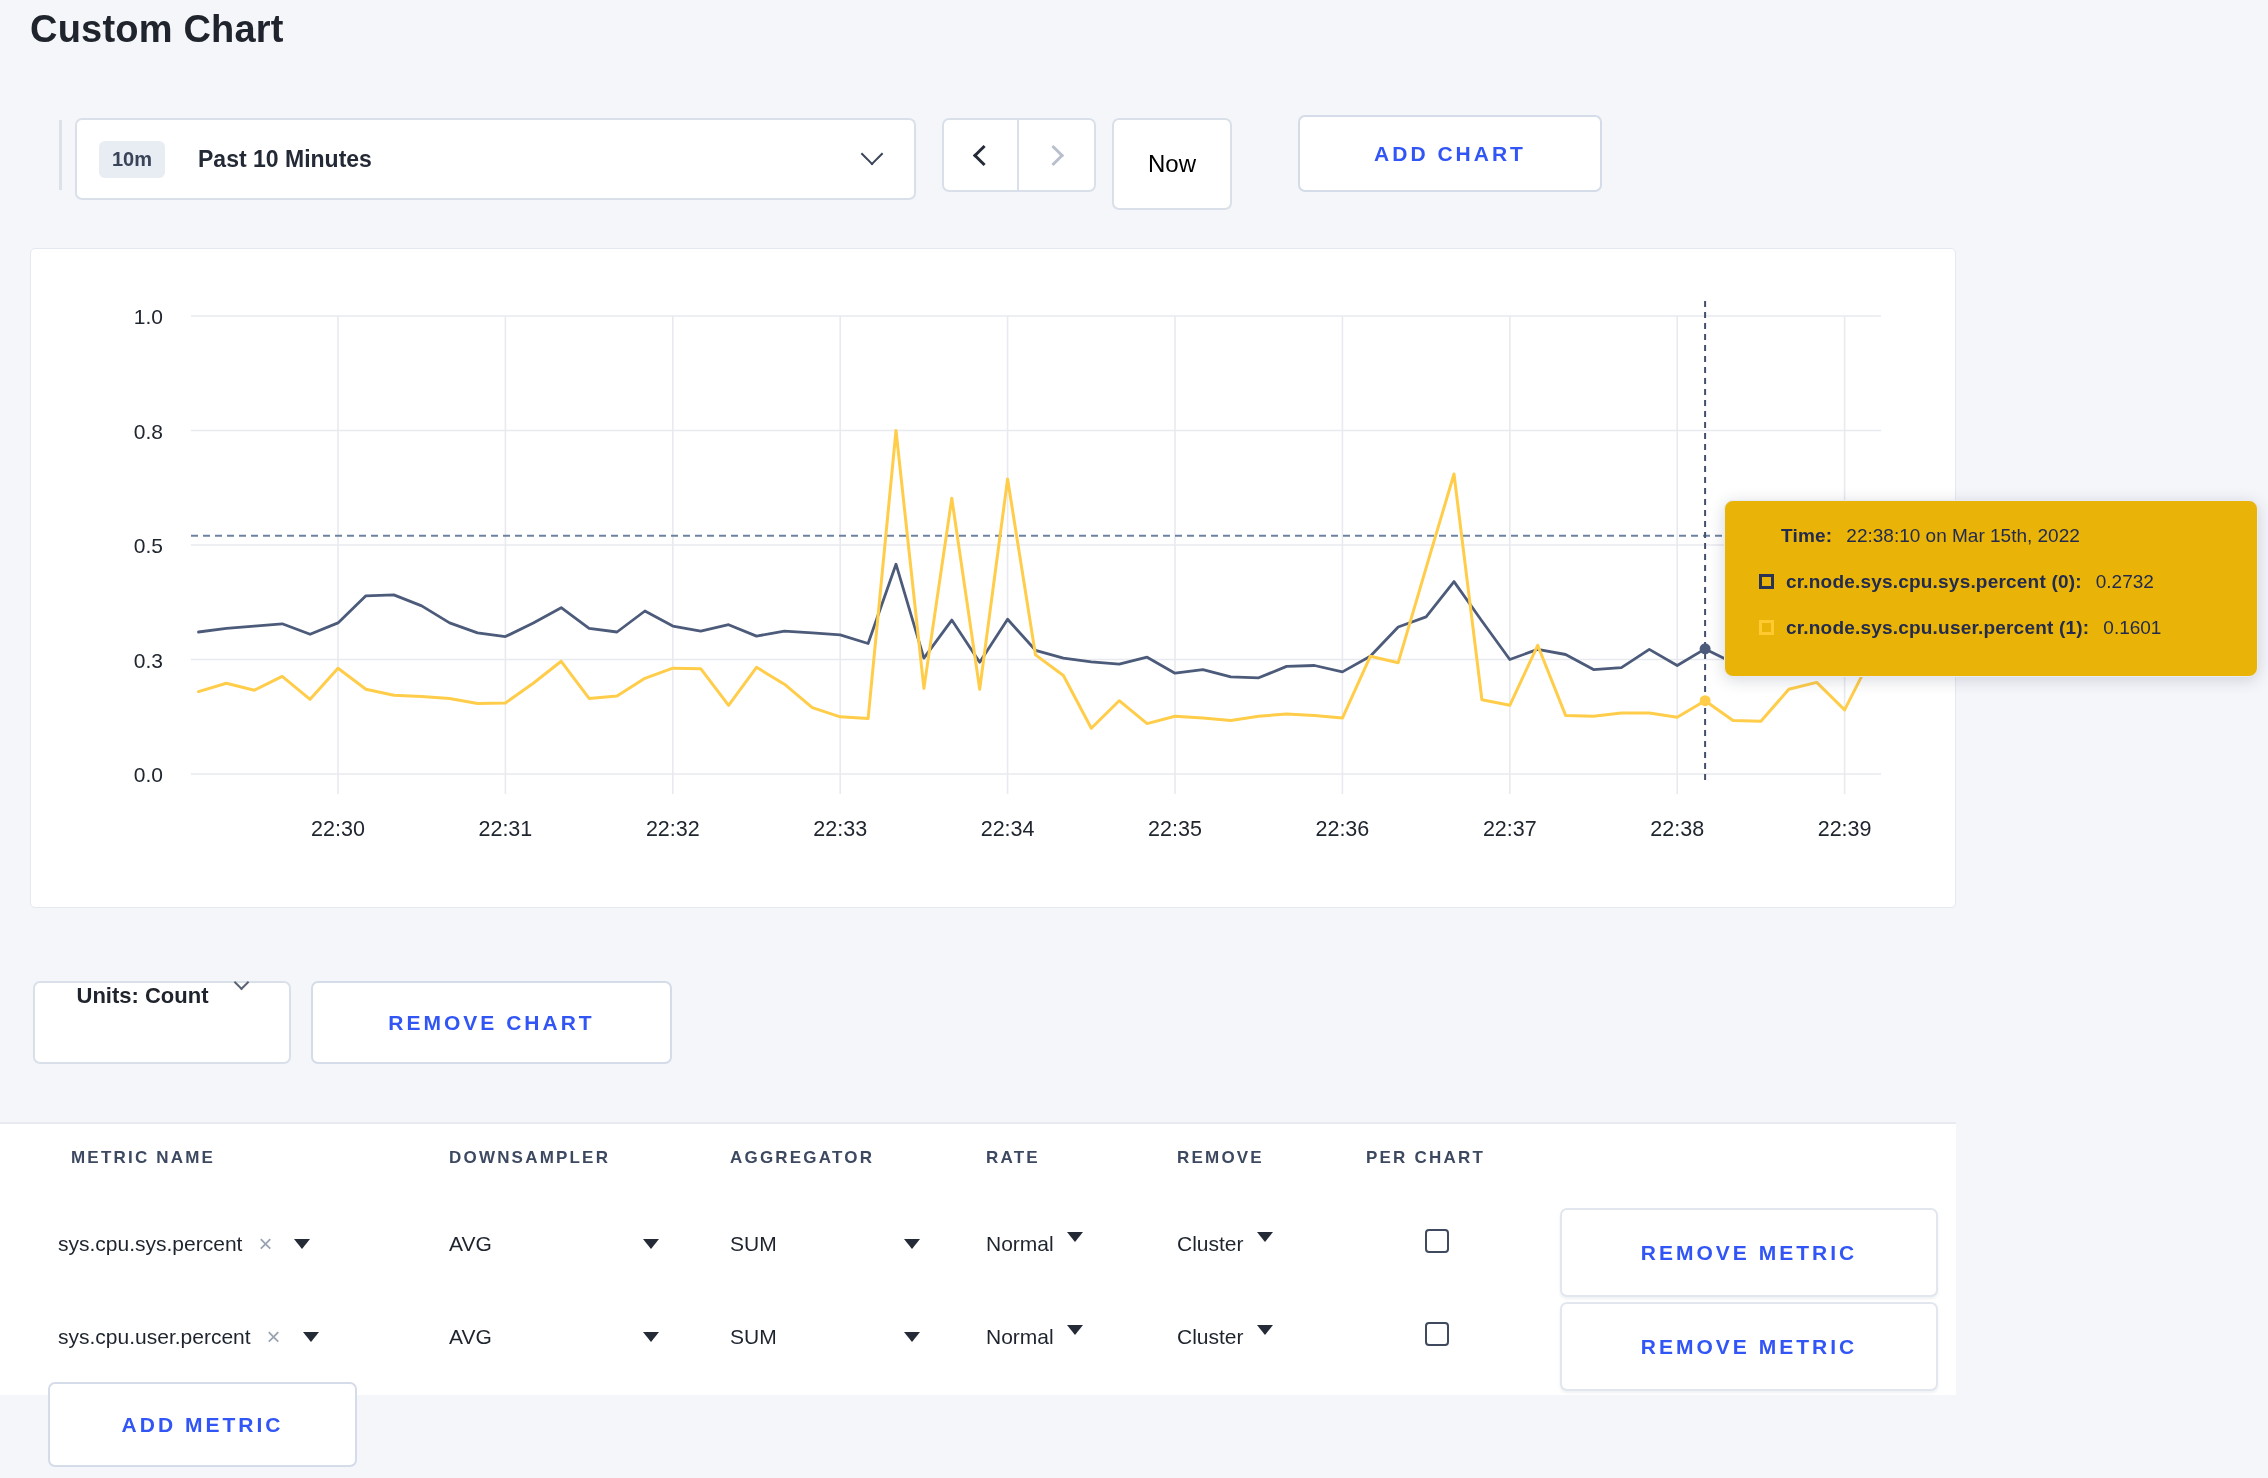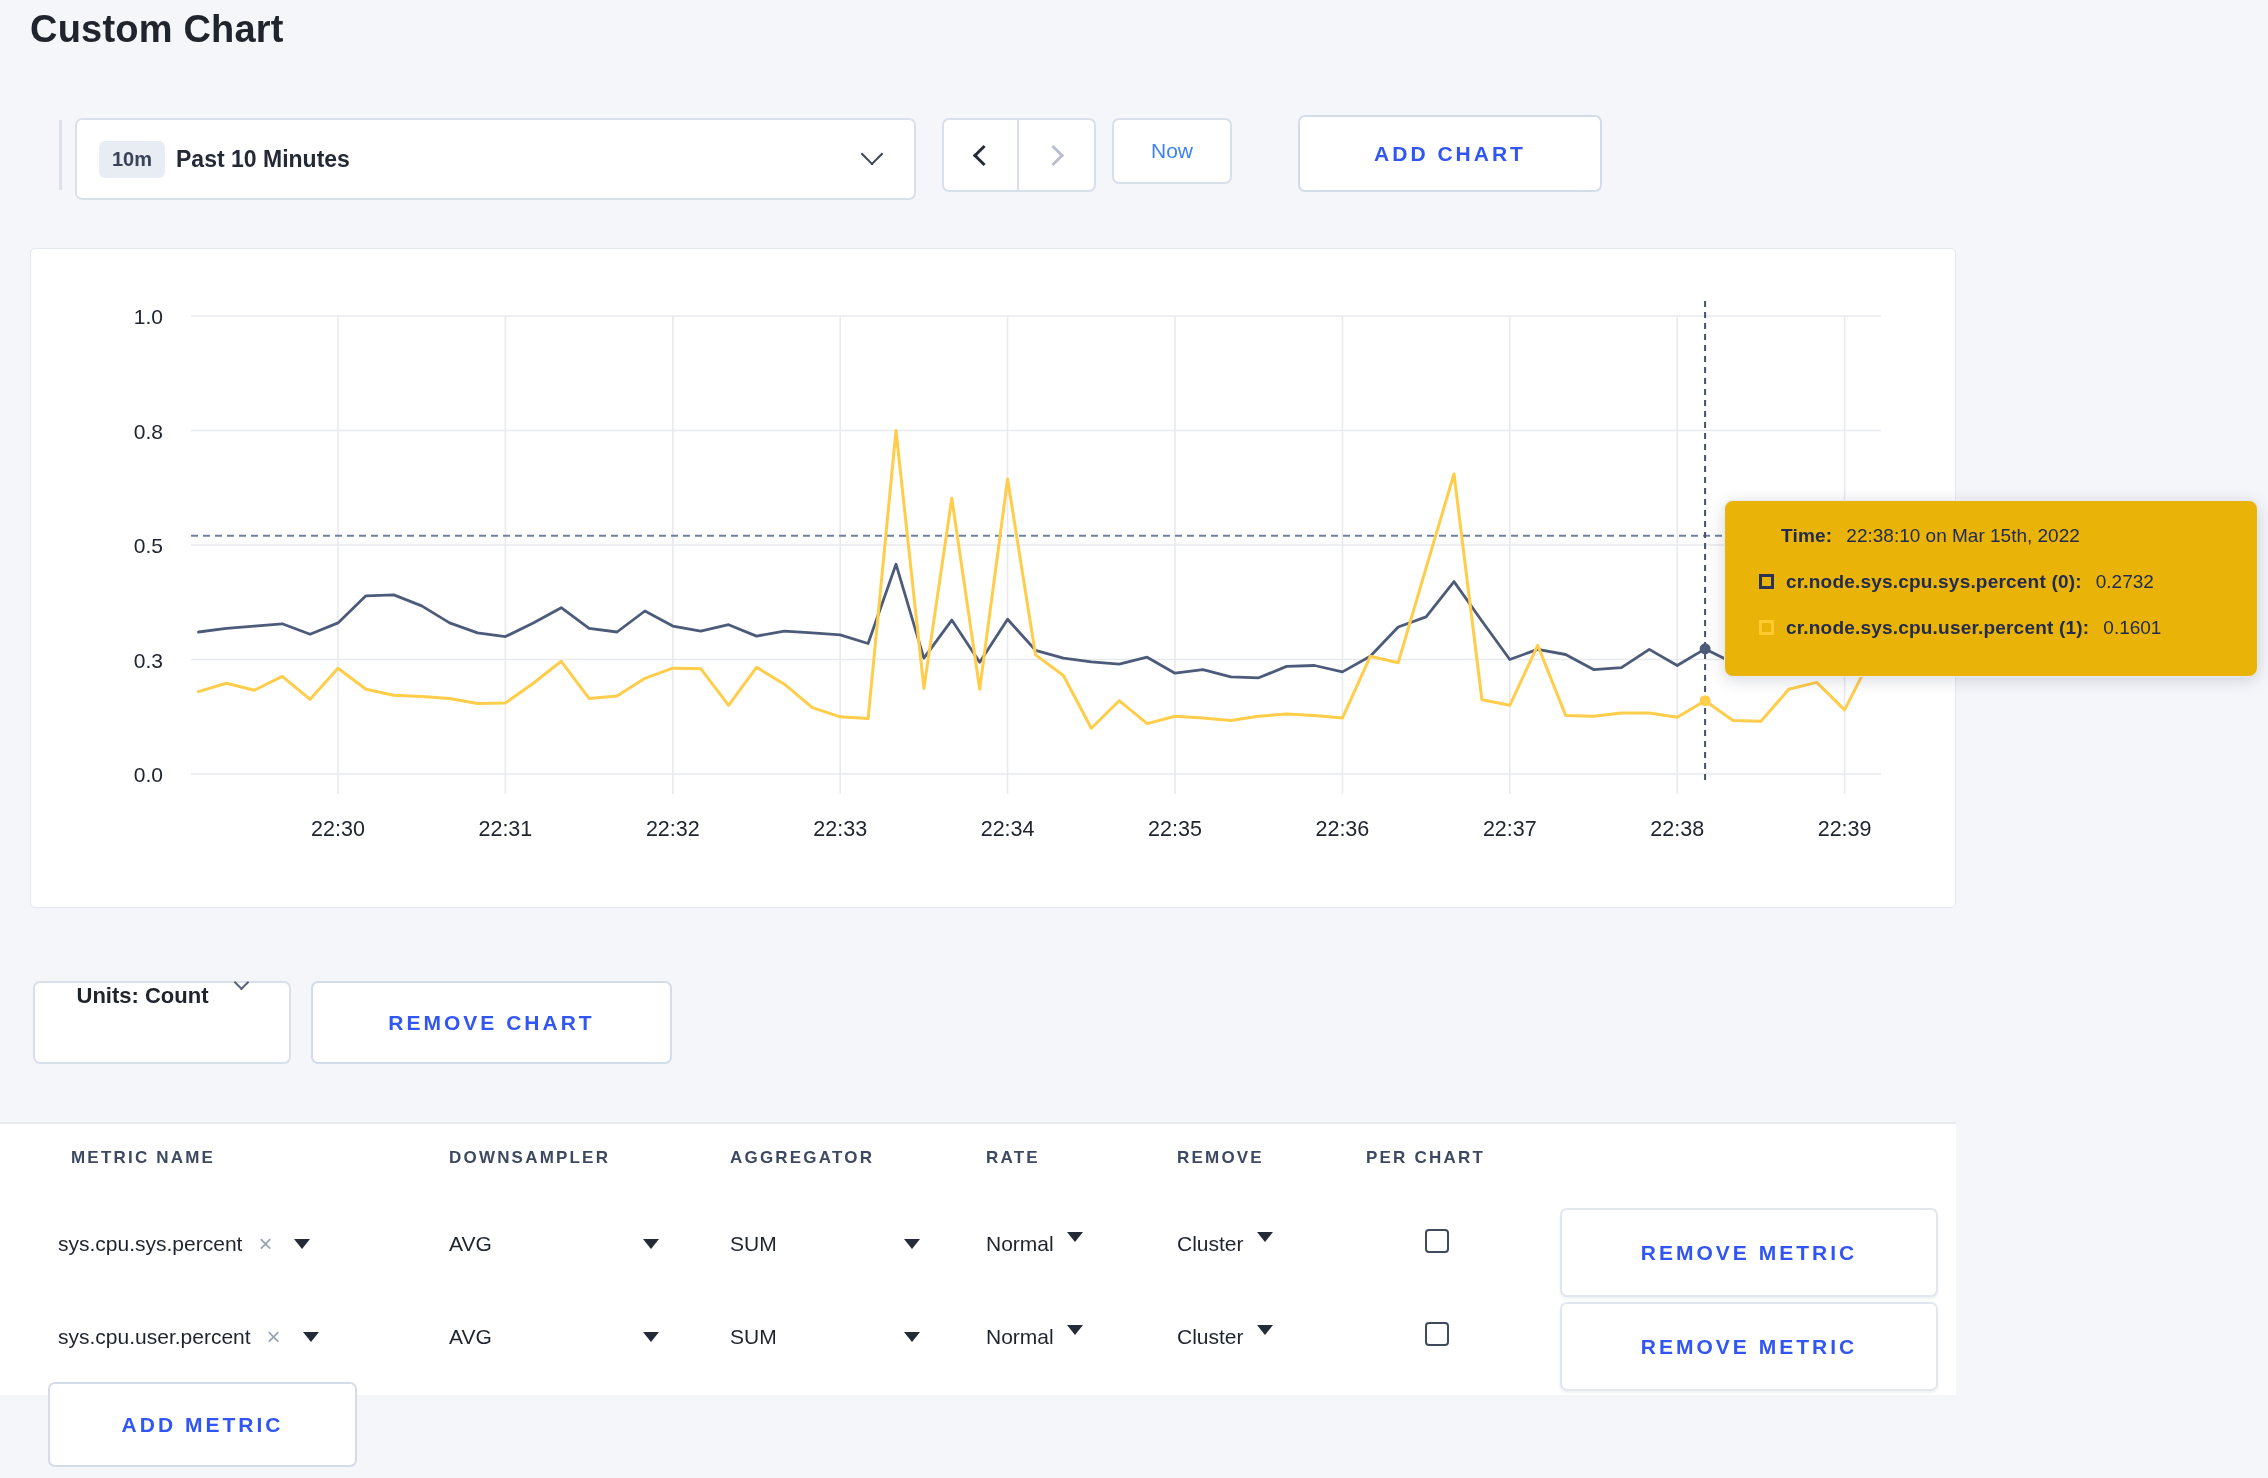--- a/index.html
+++ b/index.html
@@ -8,30 +8,30 @@
   .abs { position:absolute; }
 
   
   #page-title { left:30px; top:8px; font-size:38px; font-weight:700; letter-spacing:.2px; color:#20242c; }
 
   
   #toolbar-divider { left:59px; top:120px; width:3px; height:70px; background:#dde2ea; }
   .box { background:#fff; border:2px solid #dae0ea; border-radius:7px; }
   #time-dropdown { left:75px; top:118px; width:841px; height:82px; display:flex; align-items:center; cursor:pointer; }
   #time-badge { margin-left:22px; background:#e8ecf3; border-radius:6px; padding:7px 13px; font-size:20px; font-weight:700; color:#3a4458; }
-  #time-label { margin-left:11px; font-size:23px; font-weight:600; color:#242a35; }
+  #time-label { margin-left:33px; font-size:23px; font-weight:600; color:#242a35; }
   .chev-down { width:16px; height:16px; border-right:2.5px solid #3a4457; border-bottom:2.5px solid #3a4457; transform:rotate(45deg); }
   #time-chevron { position:absolute; right:34px; top:26px; }
   #nav-group { left:942px; top:118px; width:154px; height:74px; display:flex; }
   .nav-btn { width:50%; display:flex; align-items:center; justify-content:center; cursor:pointer; }
   #nav-prev { border-right:2px solid #dae0ea; }
   .chev-left  { width:15px; height:15px; border-left:3.5px solid #242b37; border-bottom:3.5px solid #242b37; transform:rotate(45deg); margin-left:6px;}
   .chev-right { width:15px; height:15px; border-right:3.5px solid #b9c0cc; border-top:3.5px solid #b9c0cc; transform:rotate(45deg); margin-right:6px;}
-  #now-button { left:1112px; top:118px; width:120px; height:66px; display:flex; align-items:center; justify-content:center;
-    font-size:21px; color:#3b82f6; font-weight:500; cursor:pointer; }
+  #now-button { left:1112px; top:118px; width:120px; height:92px; display:flex; align-items:center; justify-content:center;
+    font-size:24px; color:#000000; font-weight:500; cursor:pointer; }
   .blue-btn { display:flex; align-items:center; justify-content:center; color:#3156f5; font-weight:700;
     letter-spacing:3px; font-size:21px; cursor:pointer; background:#fff; border:2px solid #d4dbe9; border-radius:7px; }
   #add-chart-button { left:1298px; top:115px; width:304px; height:77px; }
 
   
   #chart-panel { left:30px; top:248px; width:1926px; height:660px; background:#fff; border:1.5px solid #e4e8f0; border-radius:5px; }
   #chart-svg { position:absolute; left:0; top:0; }
 
   
   #chart-tooltip { left:1724px; top:500px; width:534px; height:177px; background:#eab308; border:1px solid #e8ebf2; border-radius:9px;

